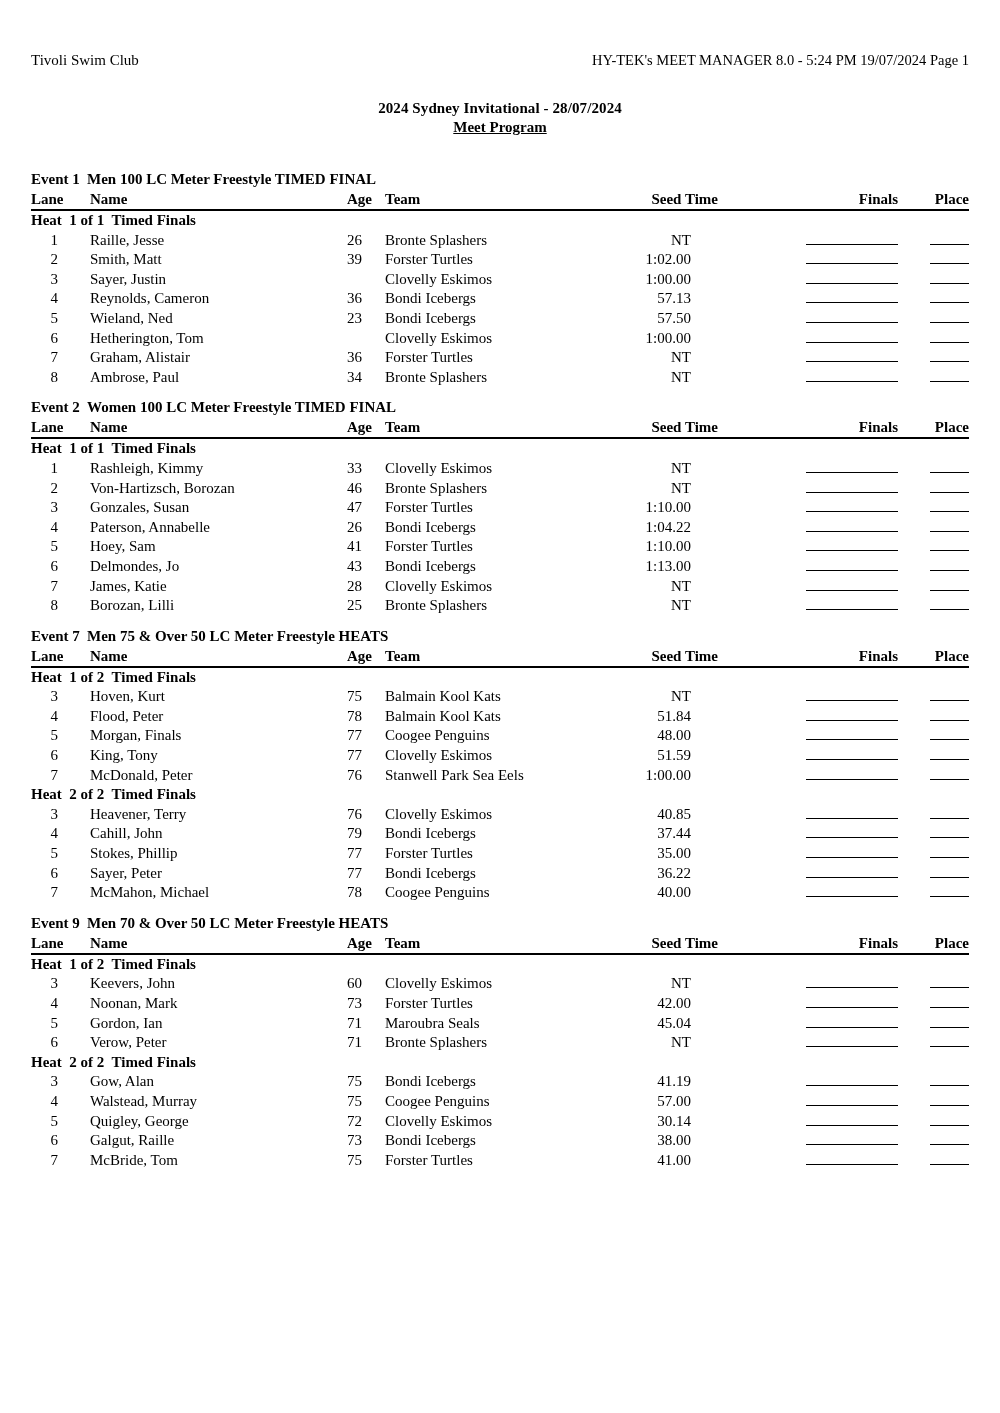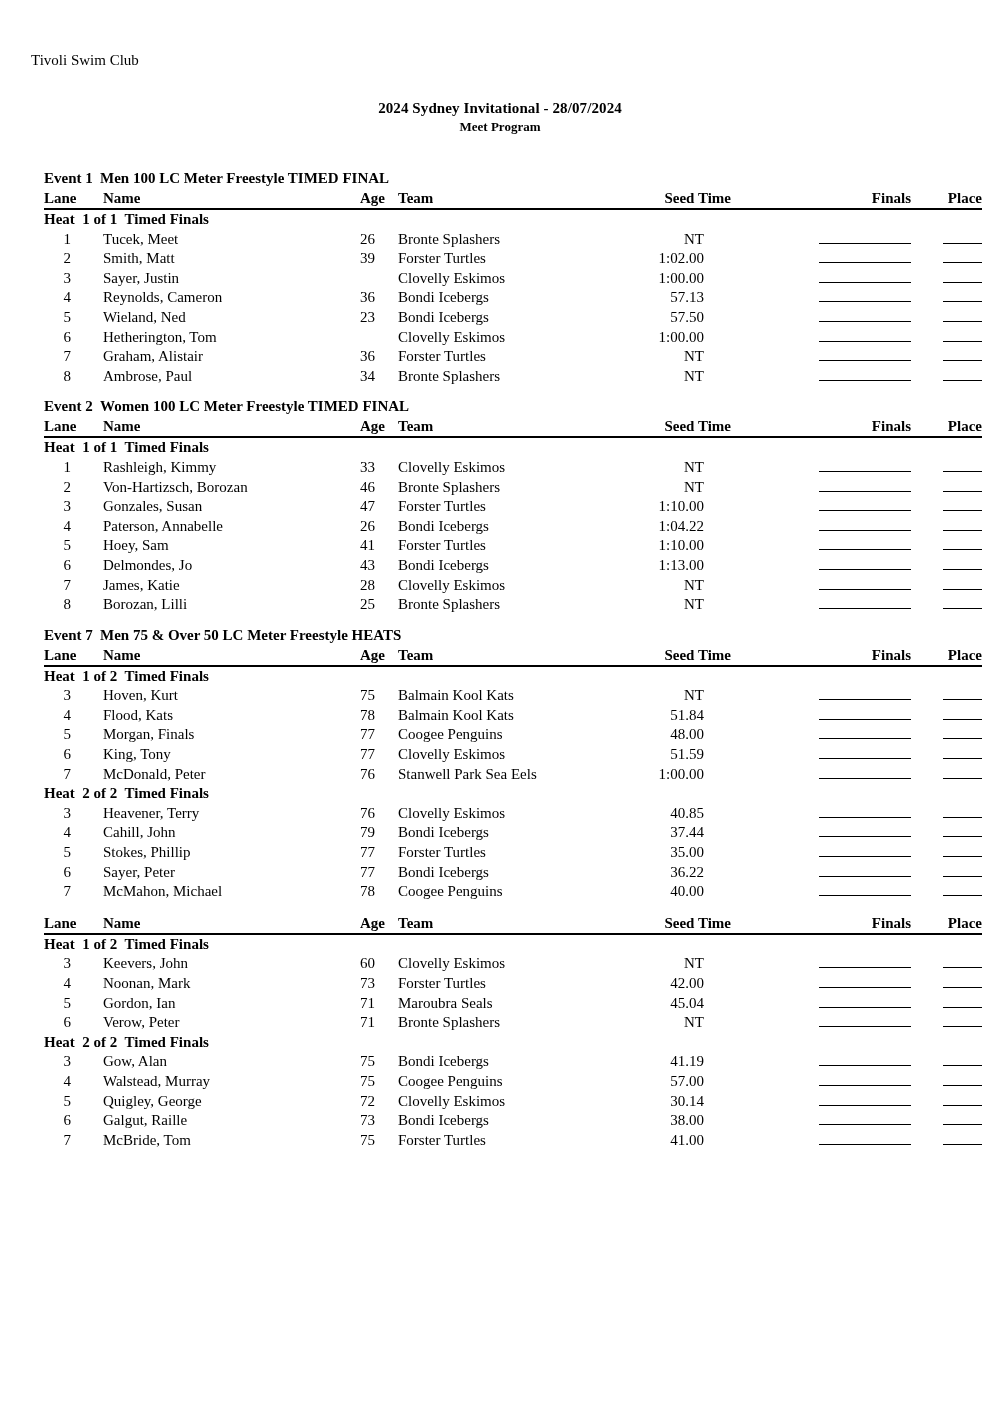--- a/index.html
+++ b/index.html
@@ -8,25 +8,25 @@
     font-family:"Liberation Serif","DejaVu Serif",serif;
     color:#000;-webkit-font-smoothing:none;
   }
   .page{position:relative;width:1000px;height:1413px;padding:0;box-sizing:border-box;}
 
   
   .pg-head{position:relative;height:46px;margin:52px 31px 0 31px;}
   .pg-head .club{position:absolute;left:0;top:0;font-size:15px;white-space:nowrap;}
   .pg-head .hytek{position:absolute;right:0;top:0;font-size:14.5px;white-space:nowrap;}
   .meet-title{text-align:center;font-weight:bold;font-size:15px;margin:2px 0 0 0;letter-spacing:.1px;}
-  .meet-sub{text-align:center;font-weight:bold;font-size:13px;margin:2px 0 0 0;}
+  .meet-sub{text-align:center;font-weight:bold;font-size:15px;margin:2px 0 0 0;text-decoration:underline;}
 
   
   .events{margin:34px 31px 0 31px;width:938px;}
-  .event{margin-bottom:11px;margin-left:13px;}
+  .event{margin-bottom:11px;}
   .event-title{font-weight:bold;font-size:15px;line-height:19px;white-space:nowrap;}
   .event-title .ev-num{display:inline-block;min-width:56px;}
 
   .row{position:relative;height:19.6px;line-height:19.6px;font-size:15px;white-space:nowrap;}
   .colhdr{font-weight:bold;height:20px;line-height:20px;}
   .rule{border-bottom:2px solid #000;height:0;margin:0;width:938px;}
 
   
   .c-lane   {position:absolute;left:0px;  width:27px; text-align:left;}
   .c-lane-n {position:absolute;left:0px;  width:27px; text-align:right;}
@@ -46,20 +46,21 @@
   .blank-finals{position:absolute;left:775px;top:13px;width:92px;border-bottom:1.6px solid #000;}
   .blank-place {position:absolute;left:899px;top:13px;width:39px;border-bottom:1.6px solid #000;}
 </style>
 </head>
 <body>
 
 <div class="page">
 
   <div class="pg-head">
     <div class="club">Tivoli Swim Club</div>
+    <div class="hytek">HY-TEK's MEET MANAGER 8.0 - 5:24 PM  19/07/2024  Page 1</div>
   </div>
   <div class="meet-title">2024 Sydney Invitational - 28/07/2024</div>
   <div class="meet-sub">Meet Program</div>
 
   <div class="events" id="events-root">
       <div class="event">
         <div class="event-title"><span class="ev-num">Event  1</span><span>Men 100 LC Meter Freestyle TIMED FINAL</span></div>
         <div class="row colhdr">
           <span class="c-lane">Lane</span>
           <span class="c-name">Name</span>
@@ -68,21 +69,21 @@
           <span class="c-seedh">Seed Time</span>
           <span class="c-finals">Finals</span>
           <span class="c-place">Place</span>
         </div>
         <div class="rule"></div>
         <div class="row heat">
           <span class="c-heatlabel"><span class="hnum">Heat</span><span class="hnum">&nbsp; 1 of 1</span><span class="hnum">&nbsp; Timed Finals</span></span>
         </div>
         <div class="row">
           <span class="c-lane-n">1</span>
-          <span class="c-name">Tucek, Meet</span>
+          <span class="c-name">Raille, Jesse</span>
           <span class="c-age">26</span>
           <span class="c-team">Bronte Splashers</span>
           <span class="c-seed">NT</span>
           <span class="blank-finals"></span>
           <span class="blank-place"></span>
         </div>
         <div class="row">
           <span class="c-lane-n">2</span>
           <span class="c-name">Smith, Matt</span>
           <span class="c-age">39</span>
@@ -253,21 +254,21 @@
           <span class="c-lane-n">3</span>
           <span class="c-name">Hoven, Kurt</span>
           <span class="c-age">75</span>
           <span class="c-team">Balmain Kool Kats</span>
           <span class="c-seed">NT</span>
           <span class="blank-finals"></span>
           <span class="blank-place"></span>
         </div>
         <div class="row">
           <span class="c-lane-n">4</span>
-          <span class="c-name">Flood, Kats</span>
+          <span class="c-name">Flood, Peter</span>
           <span class="c-age">78</span>
           <span class="c-team">Balmain Kool Kats</span>
           <span class="c-seed">51.84</span>
           <span class="blank-finals"></span>
           <span class="blank-place"></span>
         </div>
         <div class="row">
           <span class="c-lane-n">5</span>
           <span class="c-name">Morgan, Finals</span>
           <span class="c-age">77</span>
@@ -337,20 +338,21 @@
           <span class="c-lane-n">7</span>
           <span class="c-name">McMahon, Michael</span>
           <span class="c-age">78</span>
           <span class="c-team">Coogee Penguins</span>
           <span class="c-seed">40.00</span>
           <span class="blank-finals"></span>
           <span class="blank-place"></span>
         </div>
       </div>
       <div class="event">
+        <div class="event-title"><span class="ev-num">Event  9</span><span>Men 70 &amp; Over 50 LC Meter Freestyle HEATS</span></div>
         <div class="row colhdr">
           <span class="c-lane">Lane</span>
           <span class="c-name">Name</span>
           <span class="c-age">Age</span>
           <span class="c-team">Team</span>
           <span class="c-seedh">Seed Time</span>
           <span class="c-finals">Finals</span>
           <span class="c-place">Place</span>
         </div>
         <div class="rule"></div>

